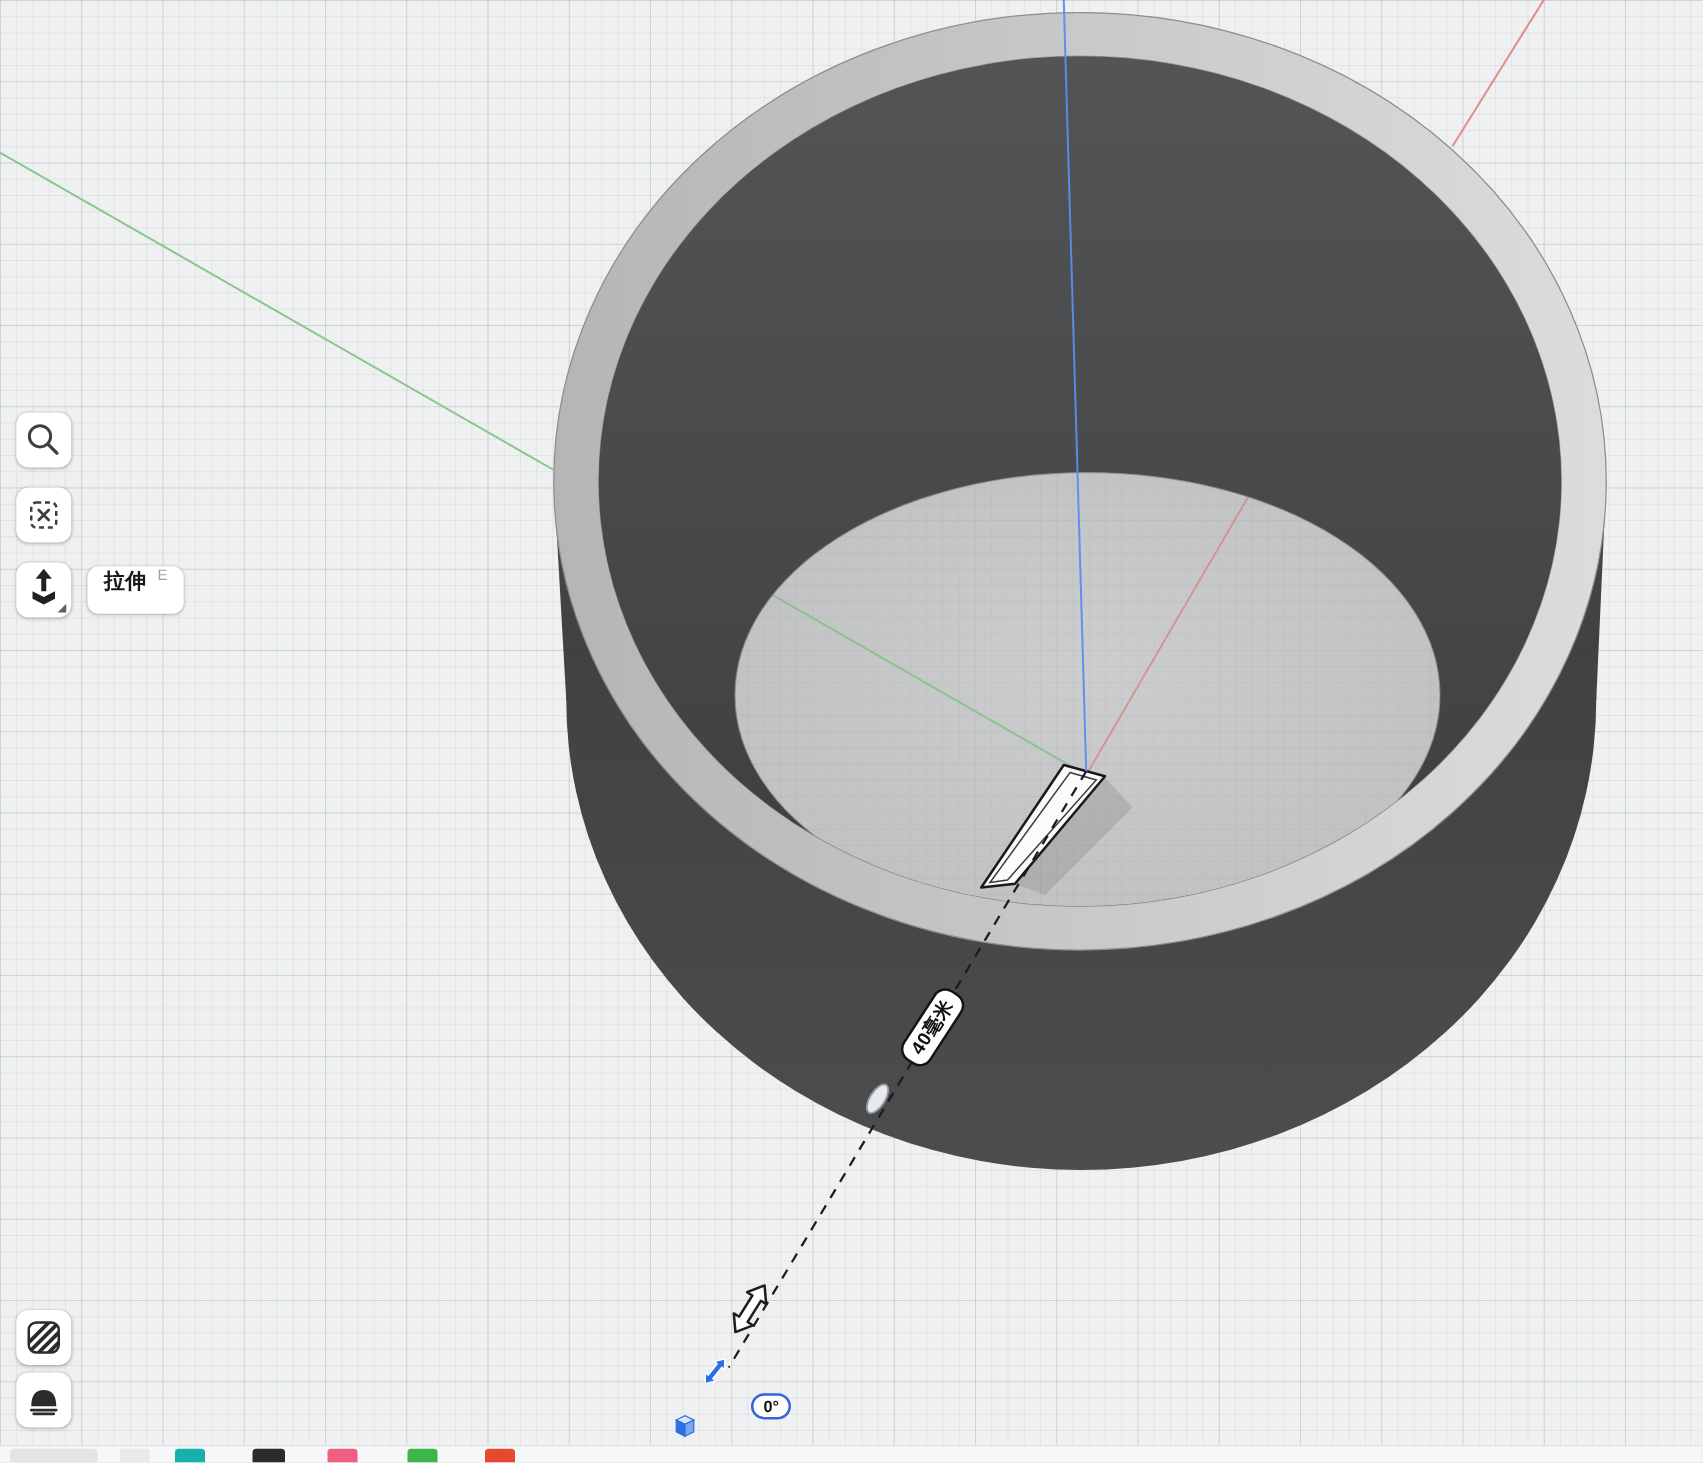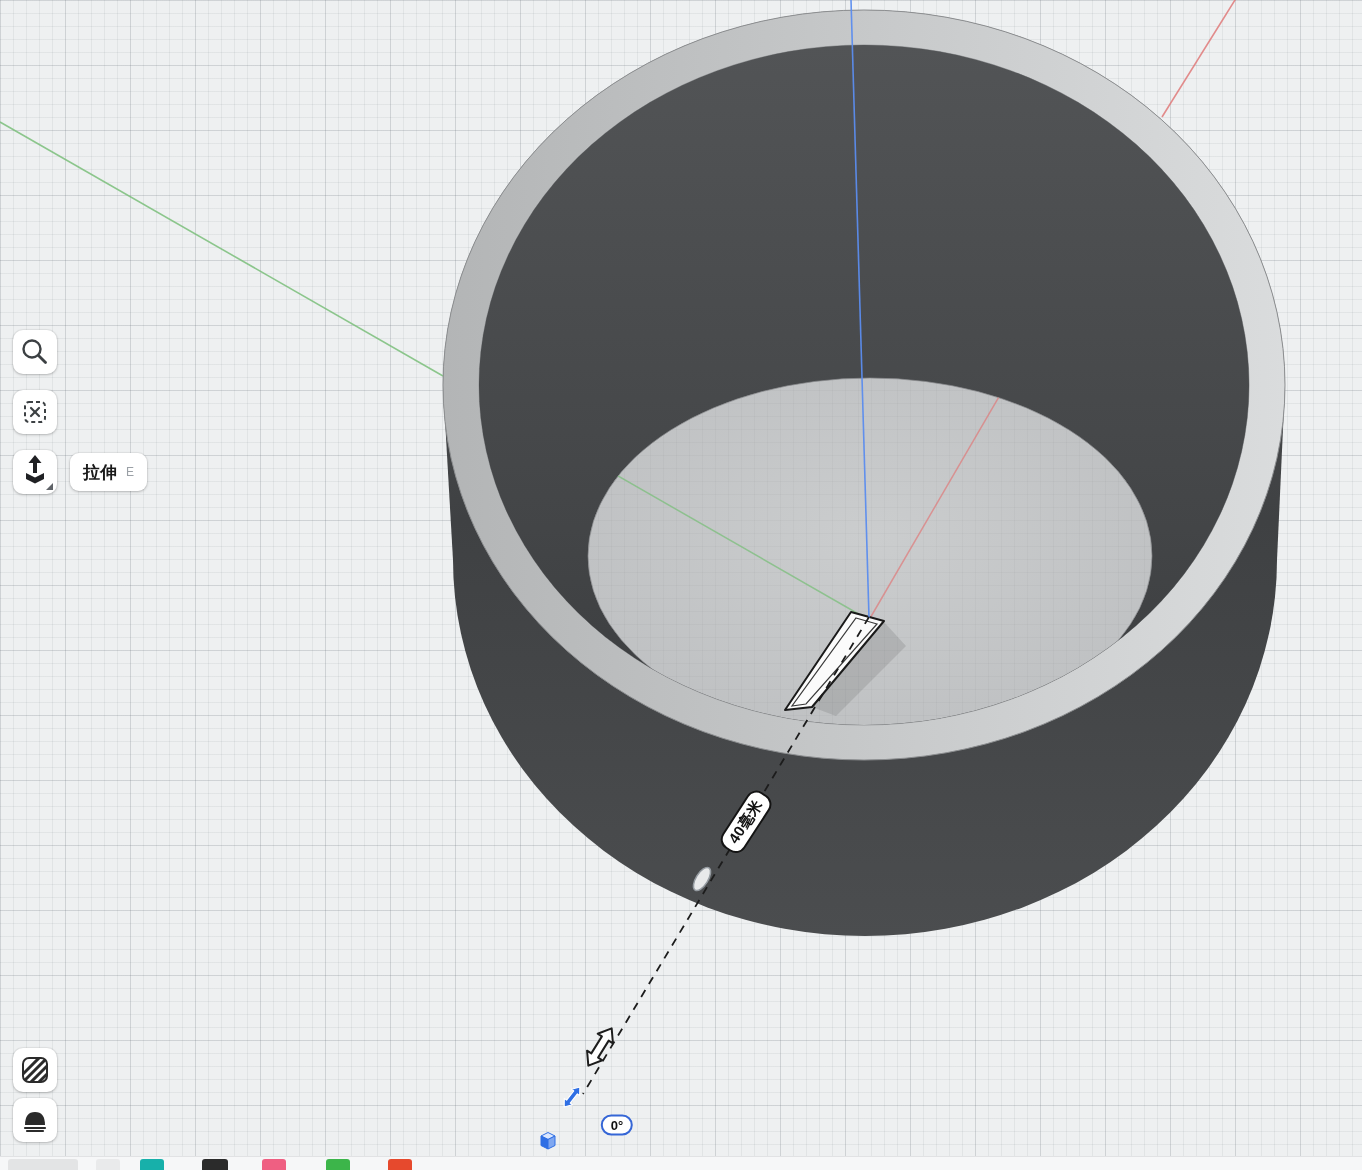--- a/index.html
+++ b/index.html
@@ -26,21 +26,21 @@
   .tool-btn{
     width:44px;height:44px;background:#ffffff;border:none;border-radius:10px;
     box-shadow:0 1px 3px rgba(0,0,0,.22), 0 0 0 1px rgba(0,0,0,.04);
     display:flex;align-items:center;justify-content:center;padding:0;cursor:pointer;
   }
   .extrude-row{position:relative;}
   .tool-label{
     position:absolute;left:57px;top:3px;height:38px;
     background:#fff;border-radius:9px;
     box-shadow:0 1px 3px rgba(0,0,0,.22), 0 0 0 1px rgba(0,0,0,.04);
-    display:flex;align-items:center;gap:9px;padding:0 13px;white-space:nowrap;
+    display:flex;align-items:flex-start;gap:9px;padding:0 13px;white-space:nowrap;
   }
   .tool-label .lbl{font-size:17px;font-weight:bold;color:#1a1a1a;}
   .tool-label .shortcut{font-size:12px;color:#9aa0a6;font-weight:400;}
 
   .toolbar-bottom{position:absolute;left:13px;top:1048px;display:flex;flex-direction:column;gap:6px;}
 
   
   .measure-pill{
     position:absolute;left:746px;top:822px;
     transform:translate(-50%,-50%) rotate(-57deg);

